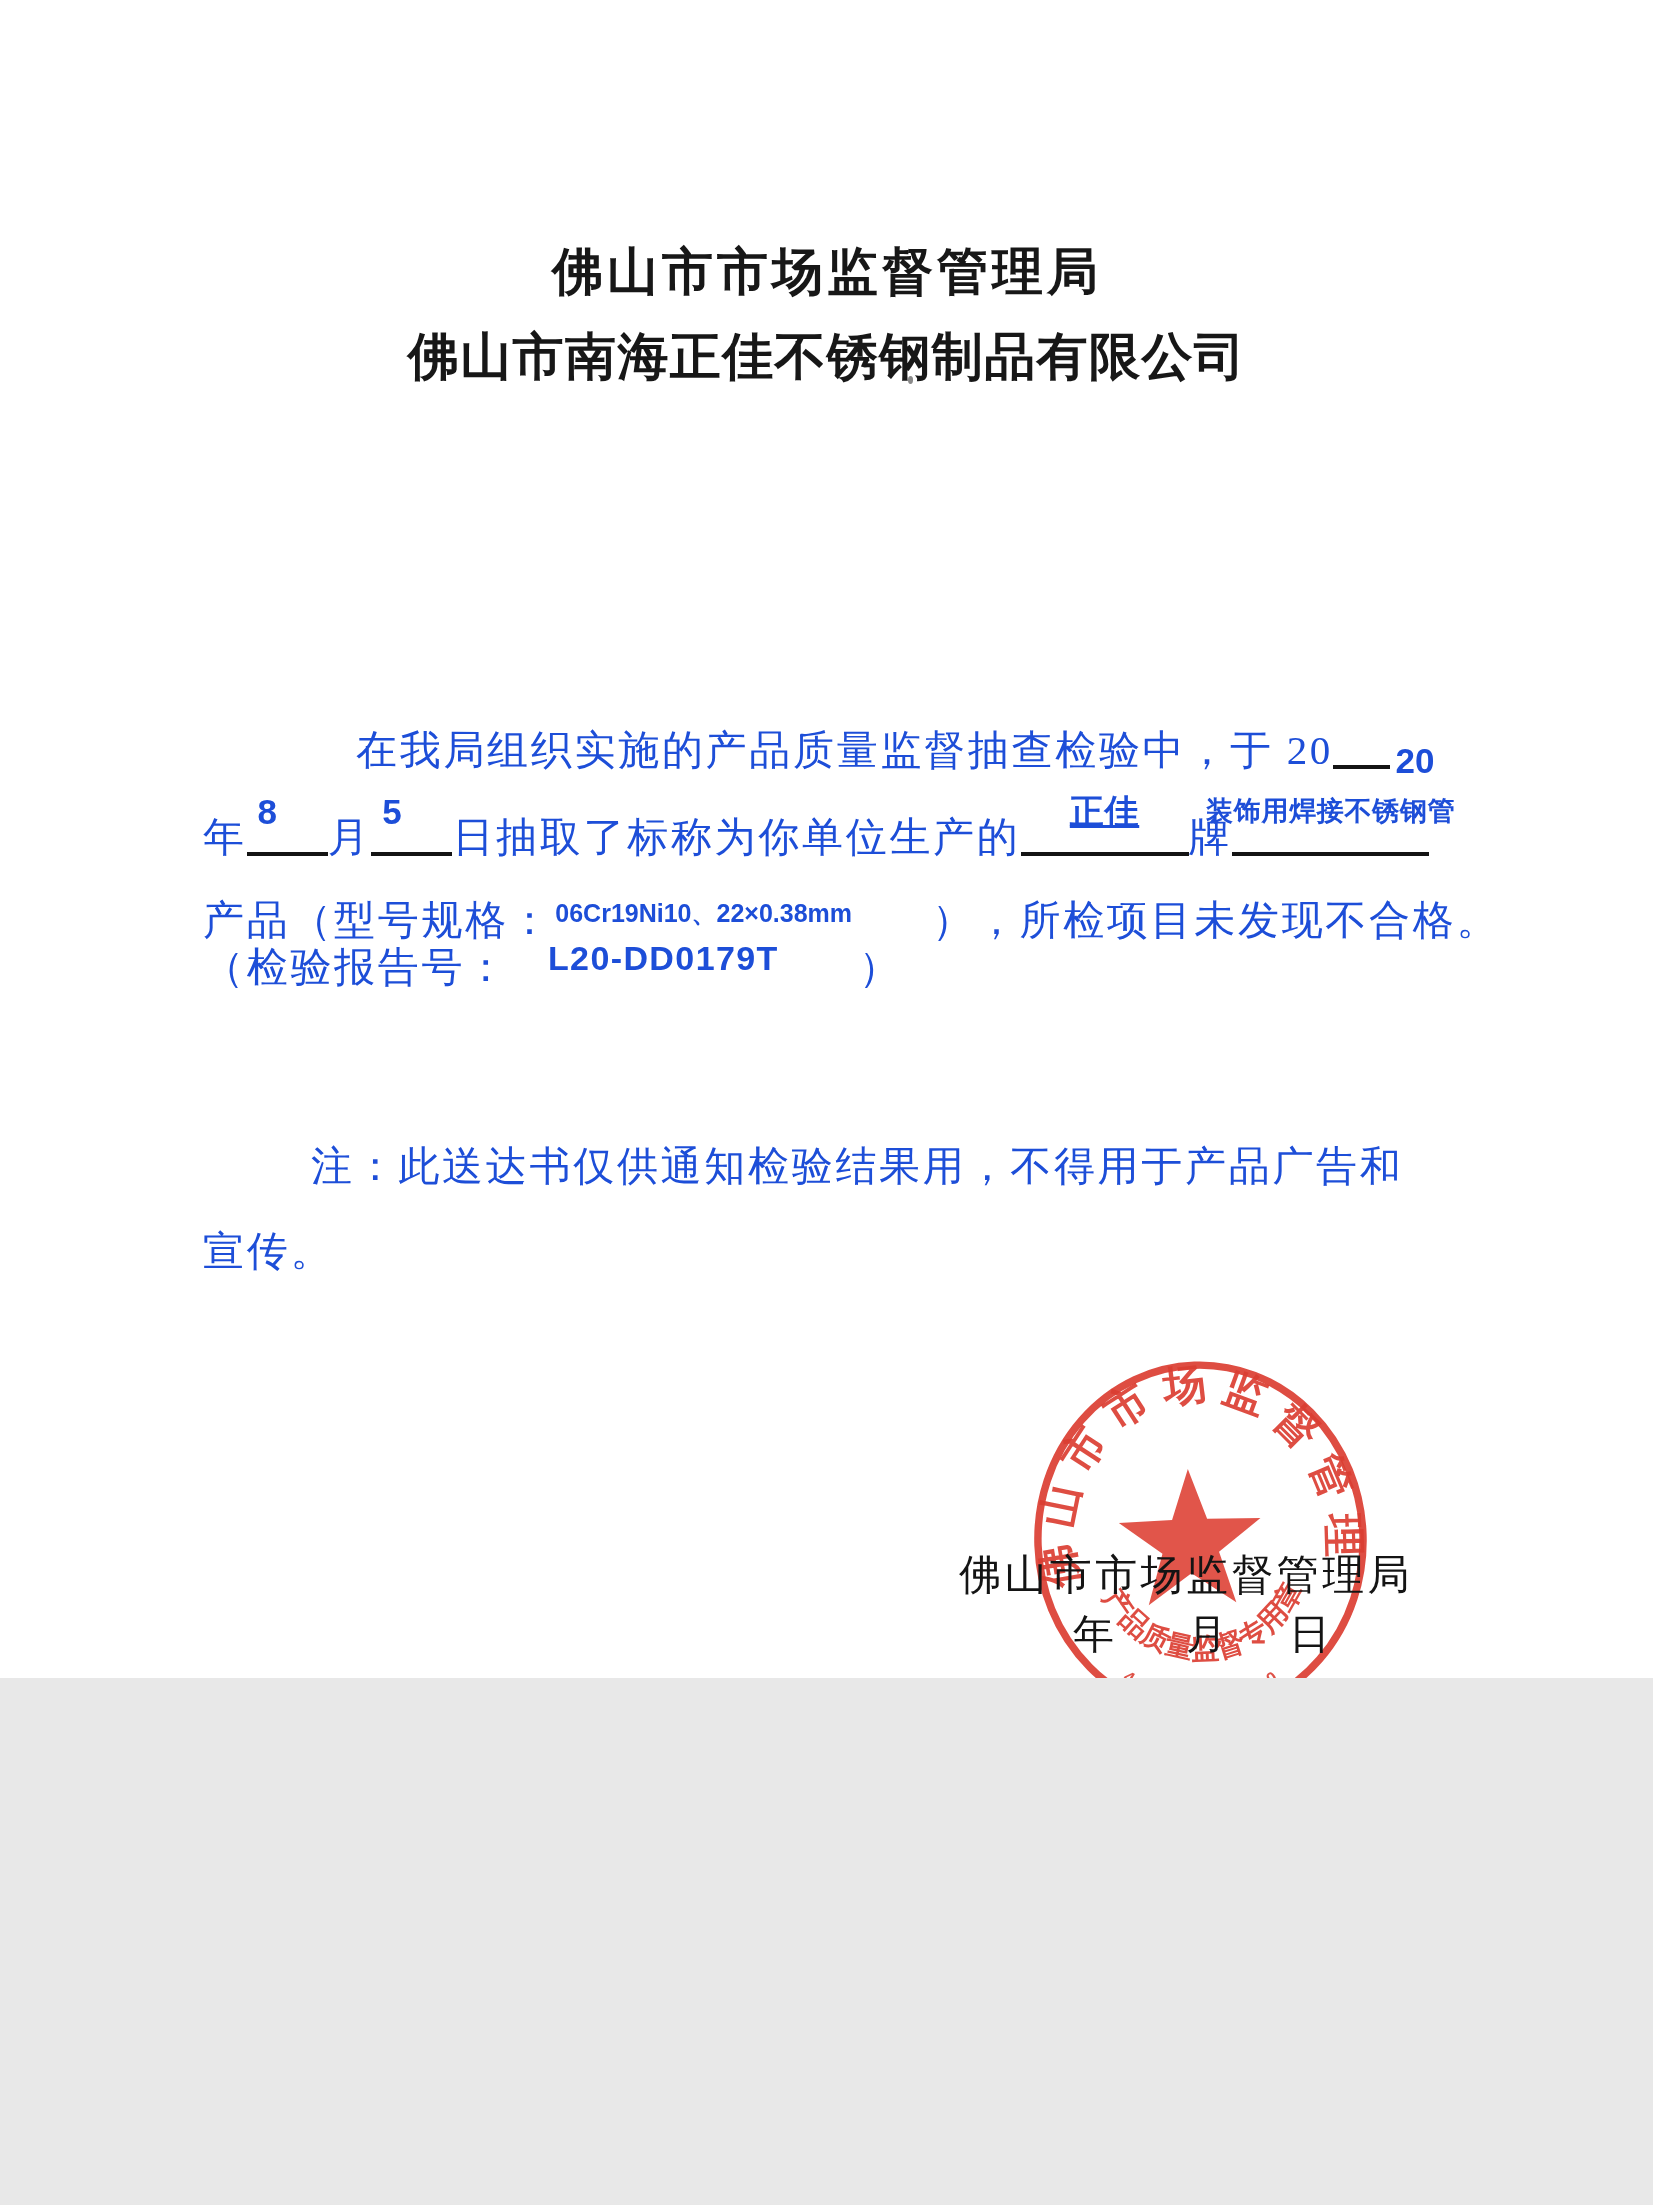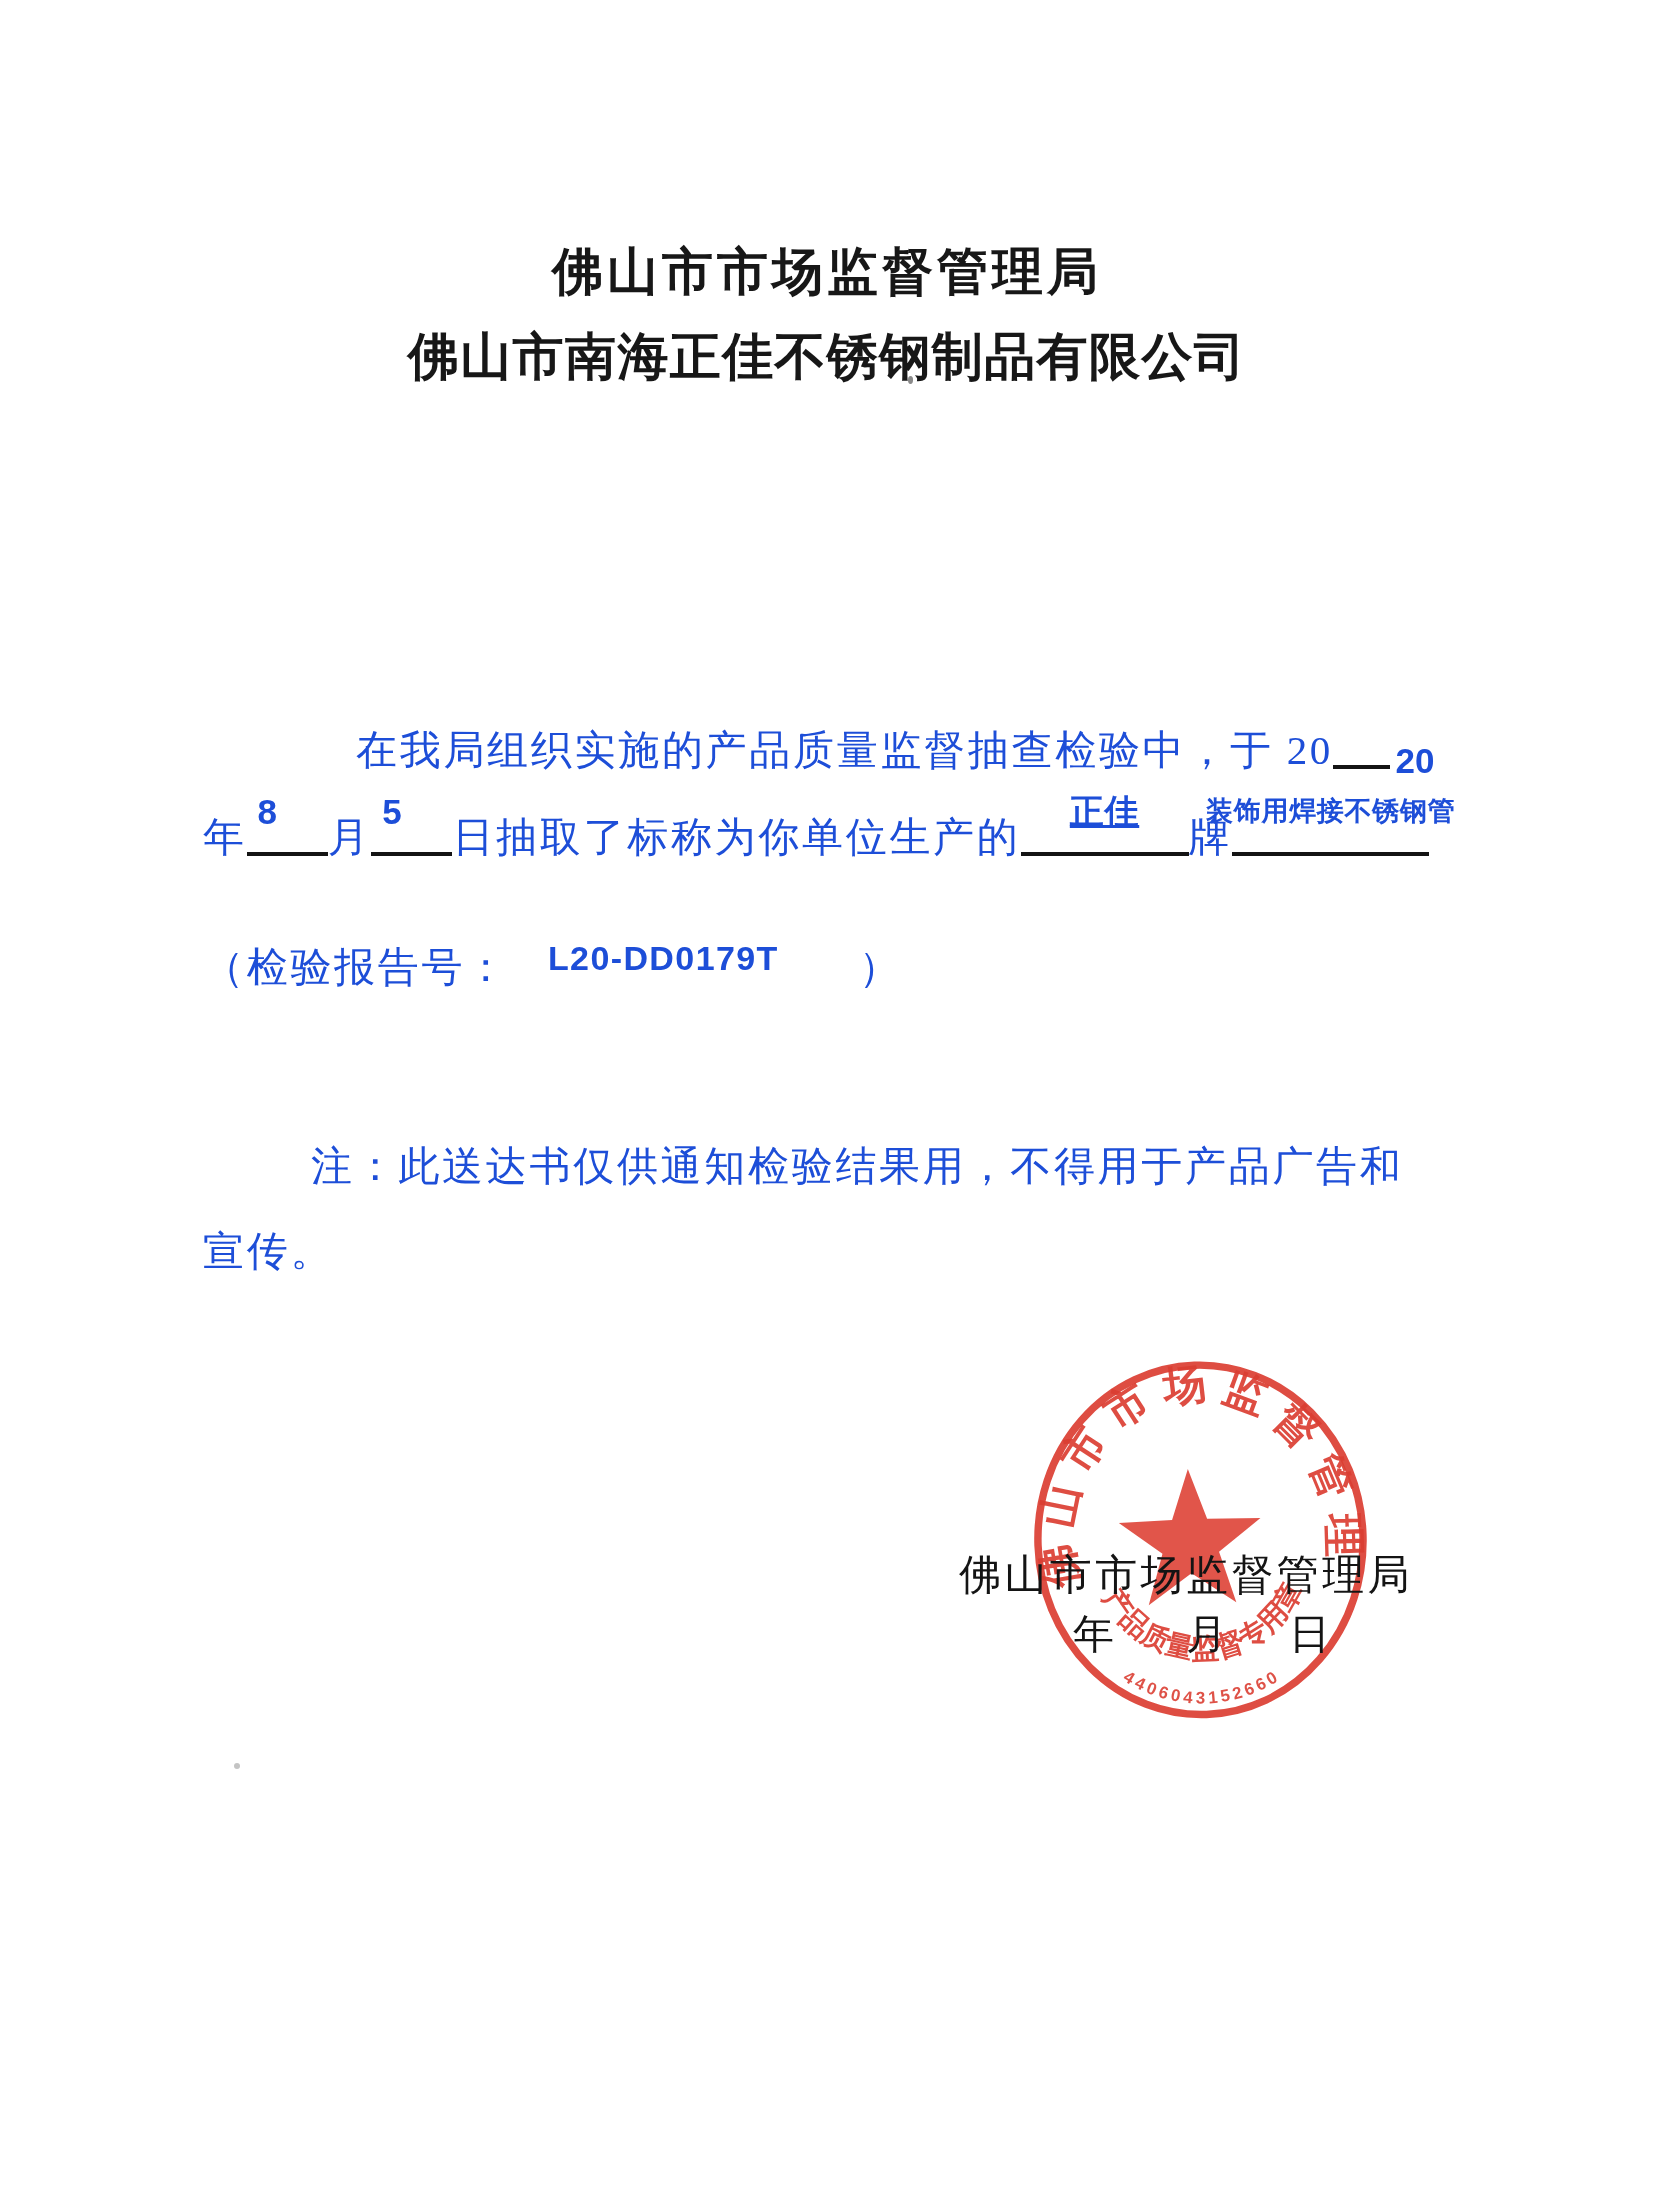--- a/index.html
+++ b/index.html
@@ -1,18 +1,18 @@
 <!DOCTYPE html>
 <html style="font-size:10.8px"><head>
 <meta charset="utf-8">
 <style>
   html,body{margin:0;padding:0;background:#e8e8e8;}
   .page{
     position:relative;
-    width:1654px;height:2205px;
+    width:1654px;height:1678px;
     background:#ffffff;
     overflow:hidden;
     font-family:"Liberation Serif","DejaVu Serif",serif;
     color:#1b1b1b;
   }
   
   .title{
     position:absolute;left:0;width:100%;
     text-align:center;
     font-family:"Liberation Sans","DejaVu Sans",sans-serif;
@@ -122,20 +122,23 @@
 
 
   <div class="bodyline l1">
     <span class="indent"></span><span>在我局组织实施的产品质量监督抽查检验中，于 20</span><span class="blank" style="width:57px;"></span><span class="year-fill">20</span>
   </div>
 
   <div class="bodyline l2">
     <span>年</span><span class="blank" style="width:81px;"><span class="fill fill-left digit-fill">8</span></span><span>月</span><span class="blank" style="width:81px;"><span class="fill fill-left digit-fill">5</span></span><span>日抽取了标称为你单位生产的</span><span class="blank" style="width:168px;"><span class="fill fill-center brand-fill">正佳</span></span><span>牌</span><span class="blank" style="width:197px;"><span class="fill fill-center product-fill">装饰用焊接不锈钢管</span></span>
   </div>
 
+  <div class="bodyline l3">
+    <span>产品（型号规格：</span><span class="spec-fill">06Cr19Ni10、22×0.38mm</span><span class="gap-md"></span><span>），所检项目未发现不合格。</span>
+  </div>
 
   <div class="bodyline l4">
     <span>（检验报告号：</span><span class="gap-sm"></span><span class="report-fill">L20-DD0179T</span><span class="gap-md"></span><span>）</span>
   </div>
 
   <div class="bodyline note1">
     <span class="indent-note"></span><span>注：此送达书仅供通知检验结果用，不得用于产品广告和</span>
   </div>
   <div class="bodyline note2">宣传。</div>
 

